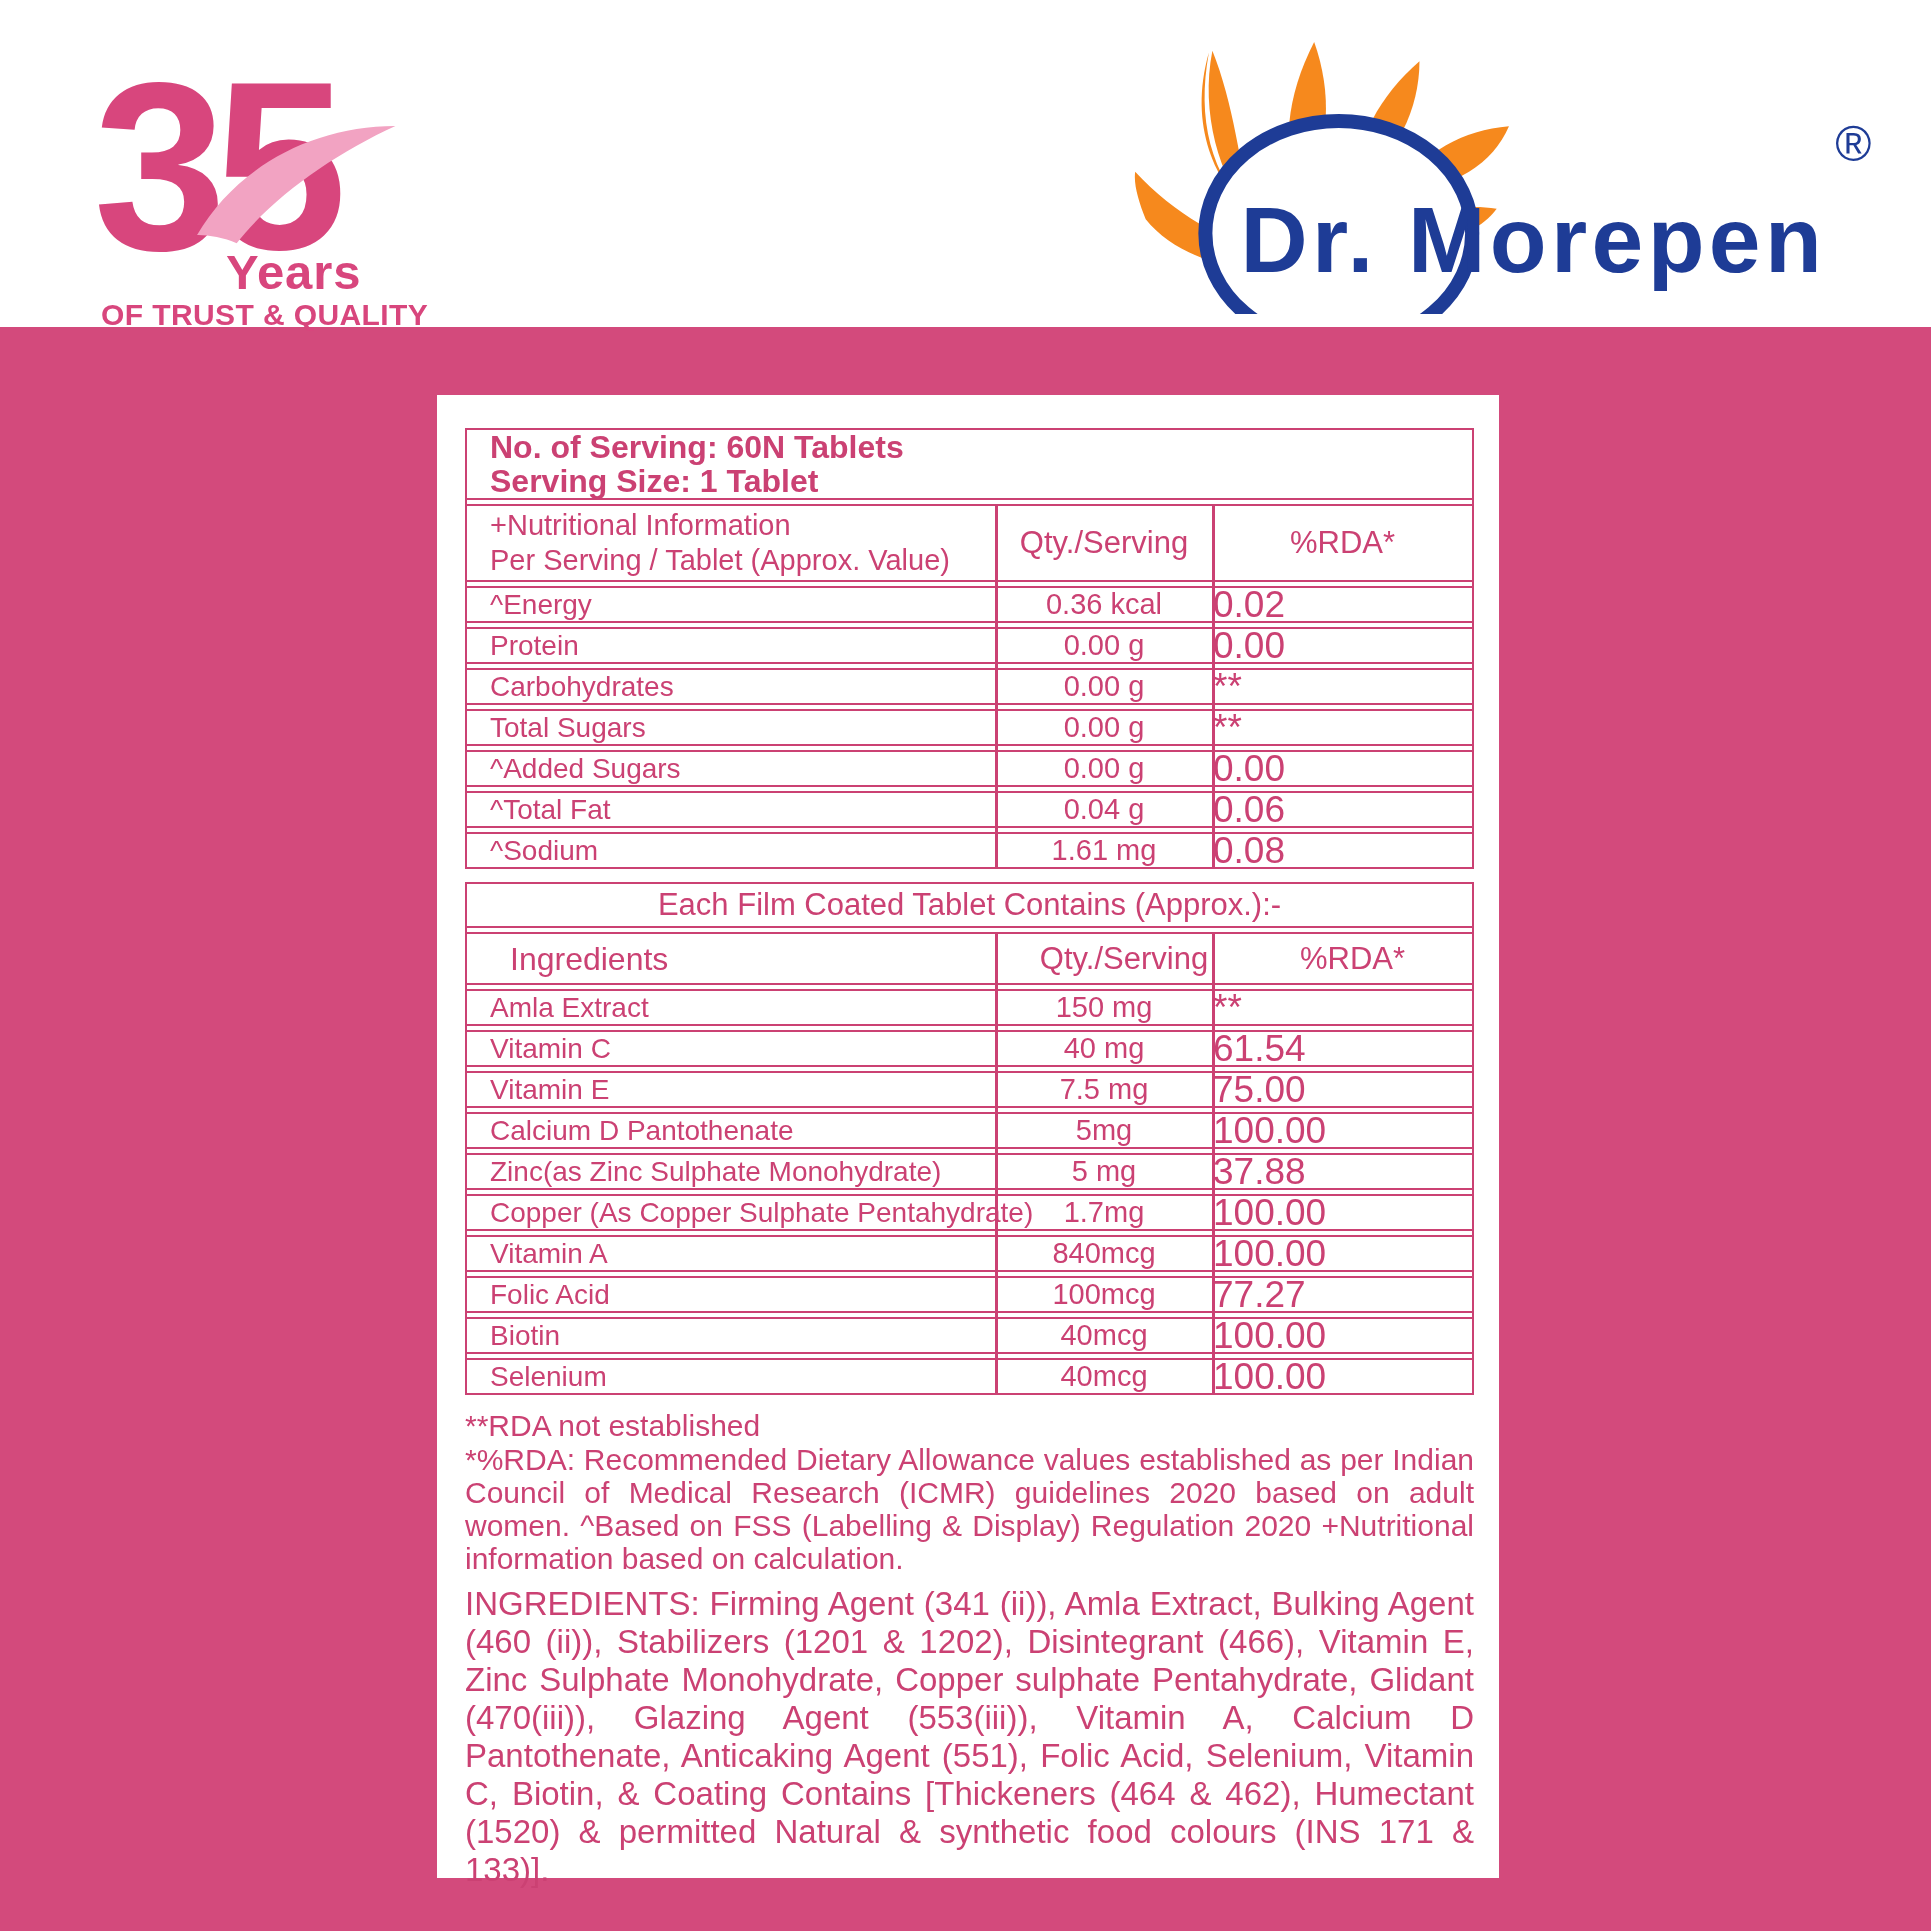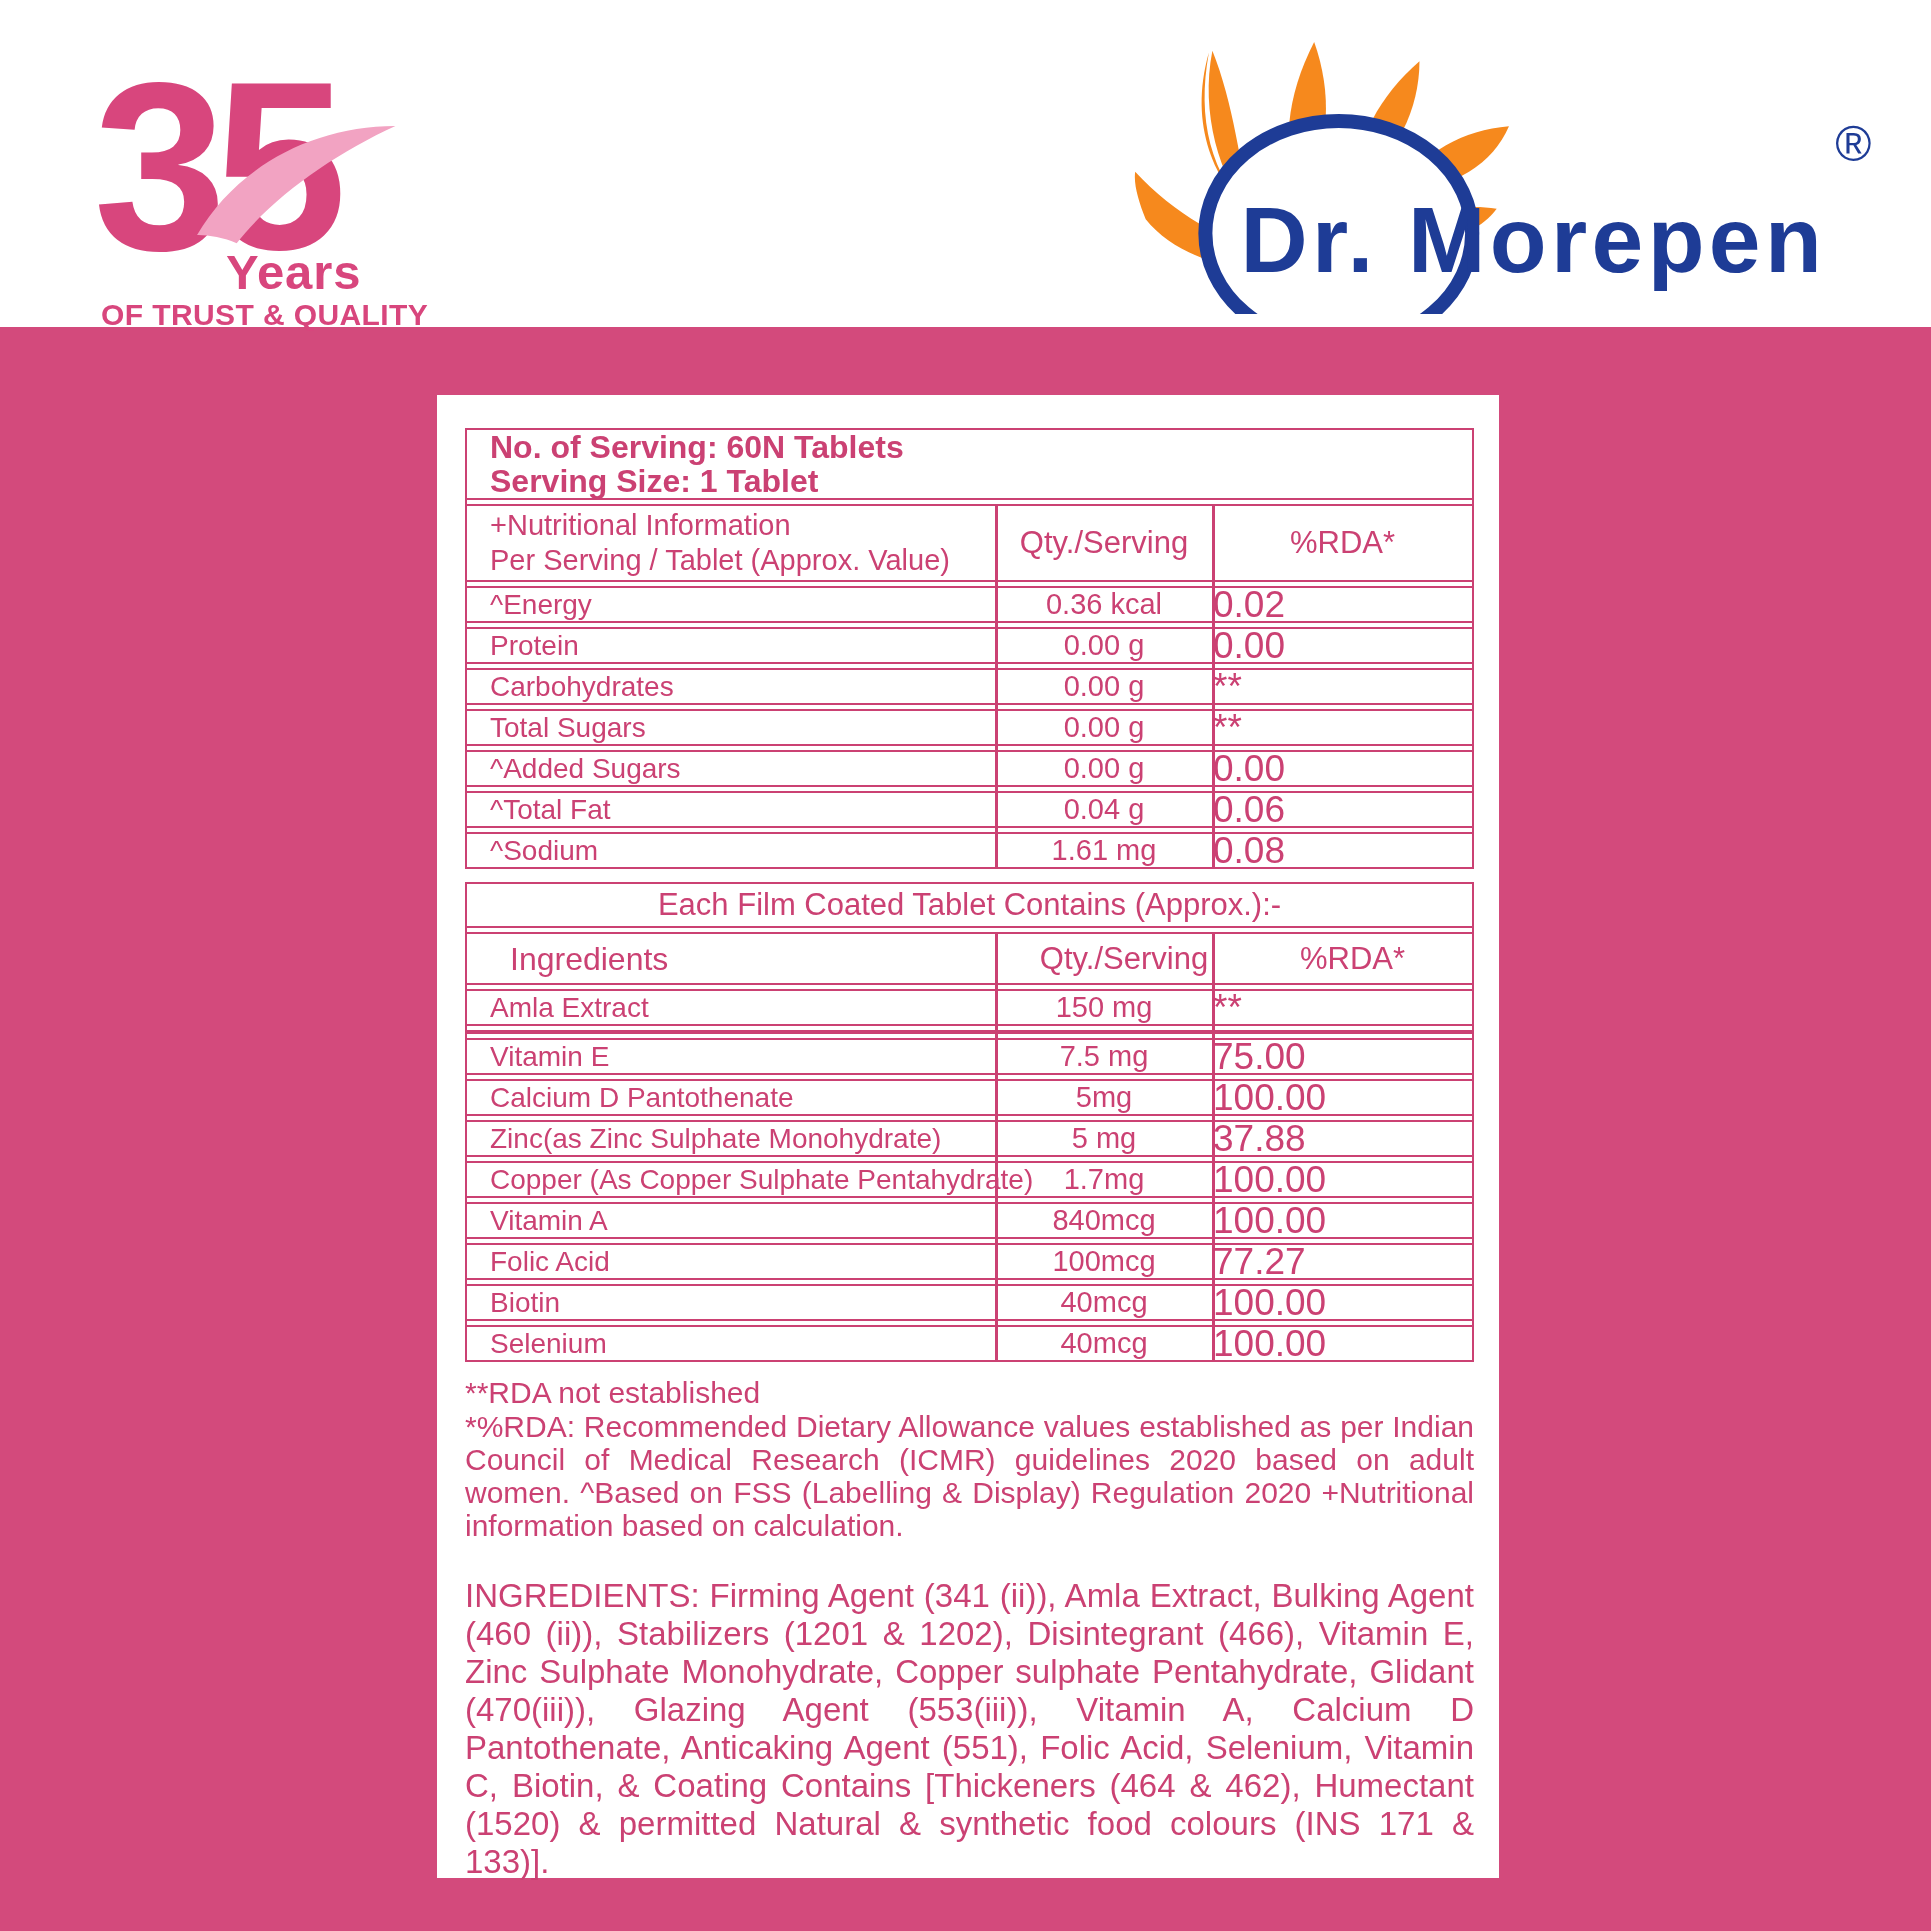--- a/index.html
+++ b/index.html
@@ -83,21 +83,21 @@
   .t2-title{height:42px;display:flex;align-items:center;justify-content:center;font-size:31px;}
   .t2 .hrow{height:49px;padding-left:20px;}
   .t2 .hrow .c1{justify-content:center;}
   .t2 .hrow .c1 div{font-size:32px;}
 
   .footnotes{margin-top:14px;width:1009px;font-size:30px;line-height:33px;}
   .footnote-line{margin-bottom:0.9px;}
   .footnote-para{text-align:justify;}
 
   .ingredients-para{
-    margin-top:35px;width:1009px;
+    margin-top:10px;width:1009px;
     font-size:33px;line-height:38px;text-align:justify;
   }
 </style>
 </head>
 <body>
 
 <div class="top-band"></div>
 <div class="pink-bg"></div>
 
 <div class="badge">
@@ -209,20 +209,25 @@
       <div class="c3">%RDA*</div>
     </div>
     <div class="sep"></div>
 
     <div class="trow">
       <div class="c1">Amla Extract</div>
       <div class="c2">150 mg</div>
       <div class="c3">**</div>
     </div>
     <div class="sep"></div>
+    <div class="trow">
+      <div class="c1">Vitamin C</div>
+      <div class="c2">40 mg</div>
+      <div class="c3">61.54</div>
+    </div>
     <div class="sep"></div>
     <div class="trow">
       <div class="c1">Vitamin E</div>
       <div class="c2">7.5 mg</div>
       <div class="c3">75.00</div>
     </div>
     <div class="sep"></div>
     <div class="trow">
       <div class="c1">Calcium D Pantothenate</div>
       <div class="c2">5mg</div>

